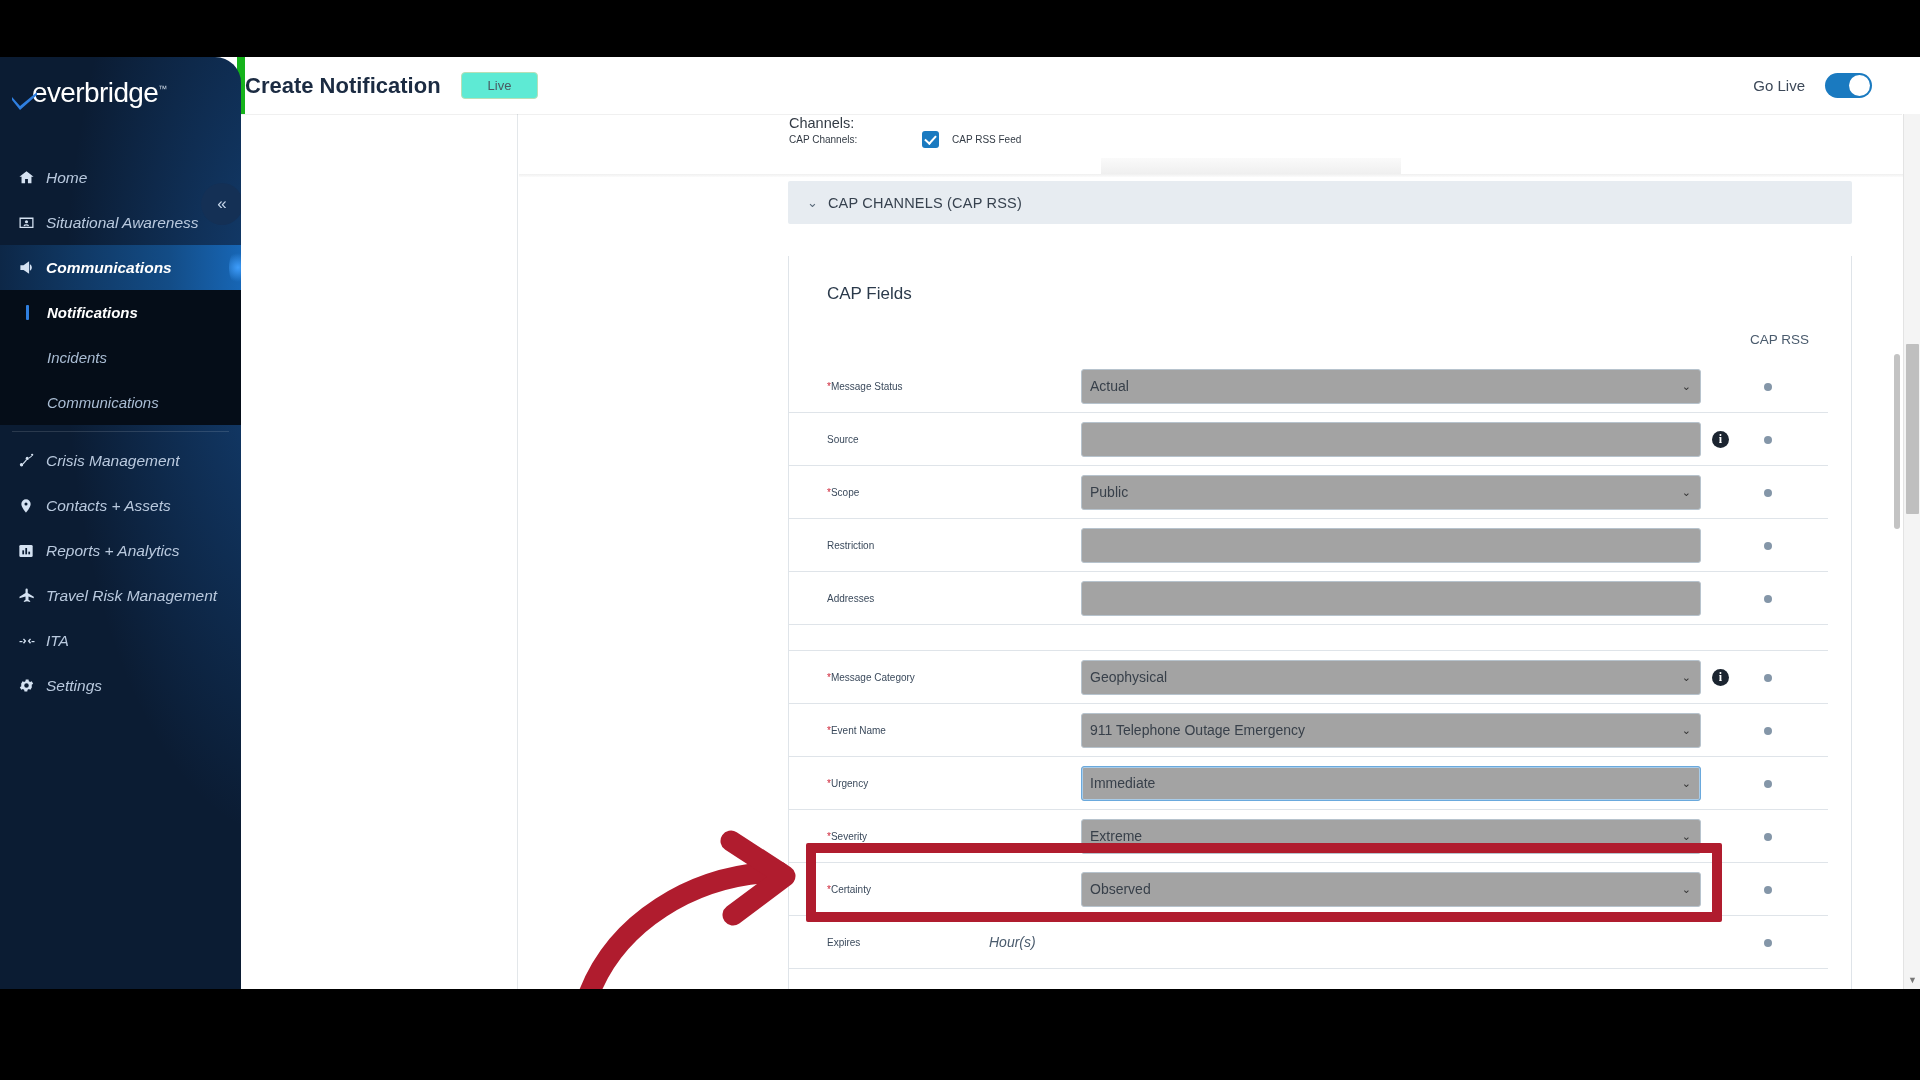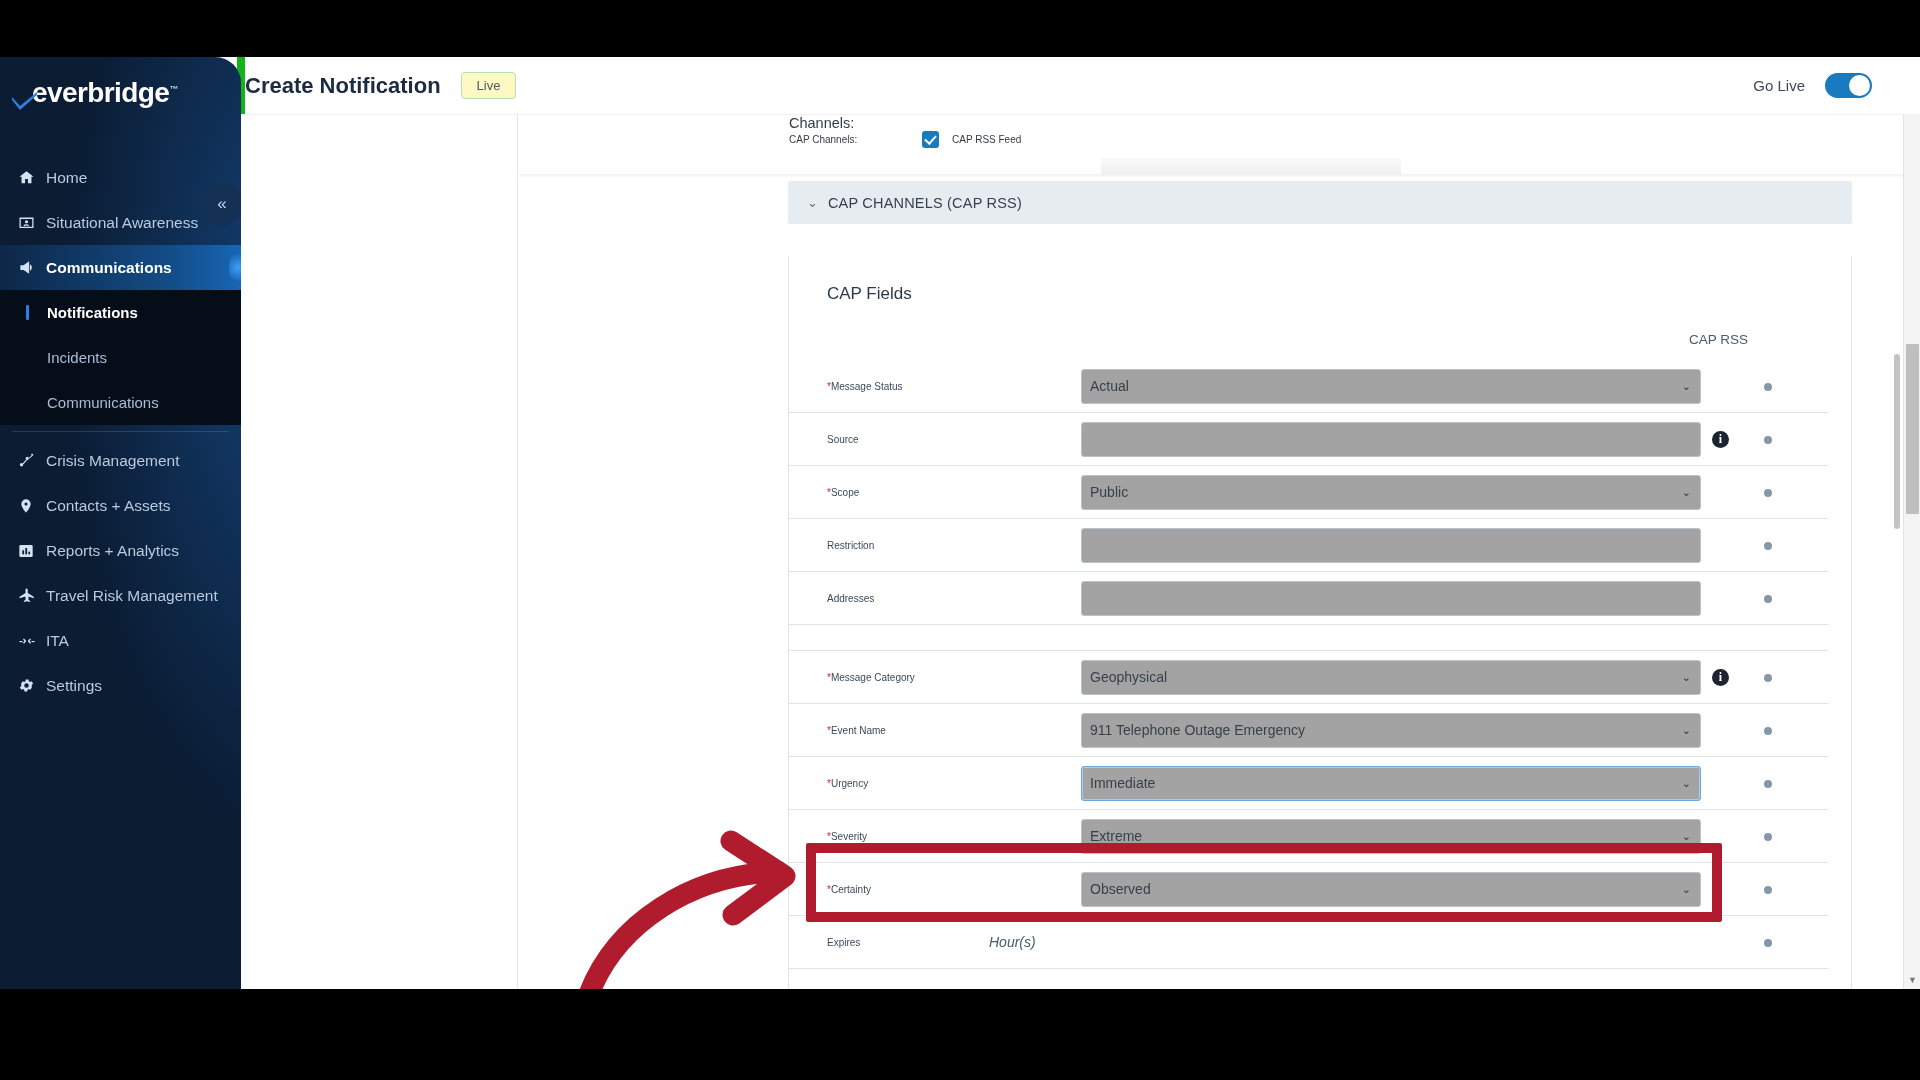--- a/index.html
+++ b/index.html
@@ -40,21 +40,21 @@
     position: relative;
     height: 72px;
     display: flex;
     align-items: center;
     padding-left: 10px;
     z-index: 3;
   }
   .brand .logo-text {
     color: #ffffff;
     font-size: 28px;
-    font-weight: 700;
+    font-weight: 400;
     letter-spacing: -0.6px;
     position: relative;
   }
   .brand .check {
     position: absolute;
     left: 0px; top: 14px;
     width: 30px; height: 22px;
   }
   .brand .tm {
     font-size: 9px;
@@ -66,21 +66,21 @@
     right: -2px; top: 126px;
     width: 42px; height: 42px;
     border-radius: 50%;
     background: #143055;
     color: #c6d6ea;
     display: flex; align-items: center; justify-content: center;
     font-size: 17px;
     z-index: 40;
     cursor: pointer;
   }
-  .nav { position: relative; z-index: 3; margin-top: 26px; }
+  .nav { position: relative; z-index: 3; margin-top: 26px; font-style: italic; }
   .nav-item {
     display: flex;
     align-items: center;
     height: 45px;
     padding-left: 18px;
     color: #b9c9de;
     font-size: 15.5px;
     cursor: pointer;
     position: relative;
   }
@@ -143,24 +143,24 @@
   }
   .page-title {
     margin-left: 22px;
     font-size: 22px;
     font-weight: 700;
     color: #1b2b42;
   }
   .live-badge {
     margin-left: 20px;
     border: 1px solid #b9dfb6;
-    background: #fef9c3;
+    background: #5eead4;
     color: #4a5a62;
     font-size: 13px;
-    padding: 5px 15px;
+    padding: 5px 26px;
     border-radius: 4px;
   }
   .topbar-right {
     margin-left: auto;
     display: flex; align-items: center;
     margin-right: 30px;
     gap: 20px;
   }
   .go-live-label { font-size: 15px; color: #3c4858; }
   .toggle {
@@ -253,21 +253,21 @@
     border-right: 1px solid #dfe4e9;
     background: #fff;
   }
   .card-title {
     position: absolute; left: 38px; top: 28px;
     font-size: 17px; color: #2b3a4b;
   }
   .col-head {
     position: absolute; right: 42px; top: 76px;
     font-size: 13.5px; color: #4a5b6d;
-    width: 120px; text-align: left;
+    width: 120px; text-align: right;
   }
 
   .rows { position: absolute; left: 0; top: 104px; width: 100%; }
   .frow {
     position: relative;
     height: 53px;
     display: flex;
     align-items: center;
     border-bottom: 1px solid #dfe4e9;
     margin: 0 23px 0 0;

